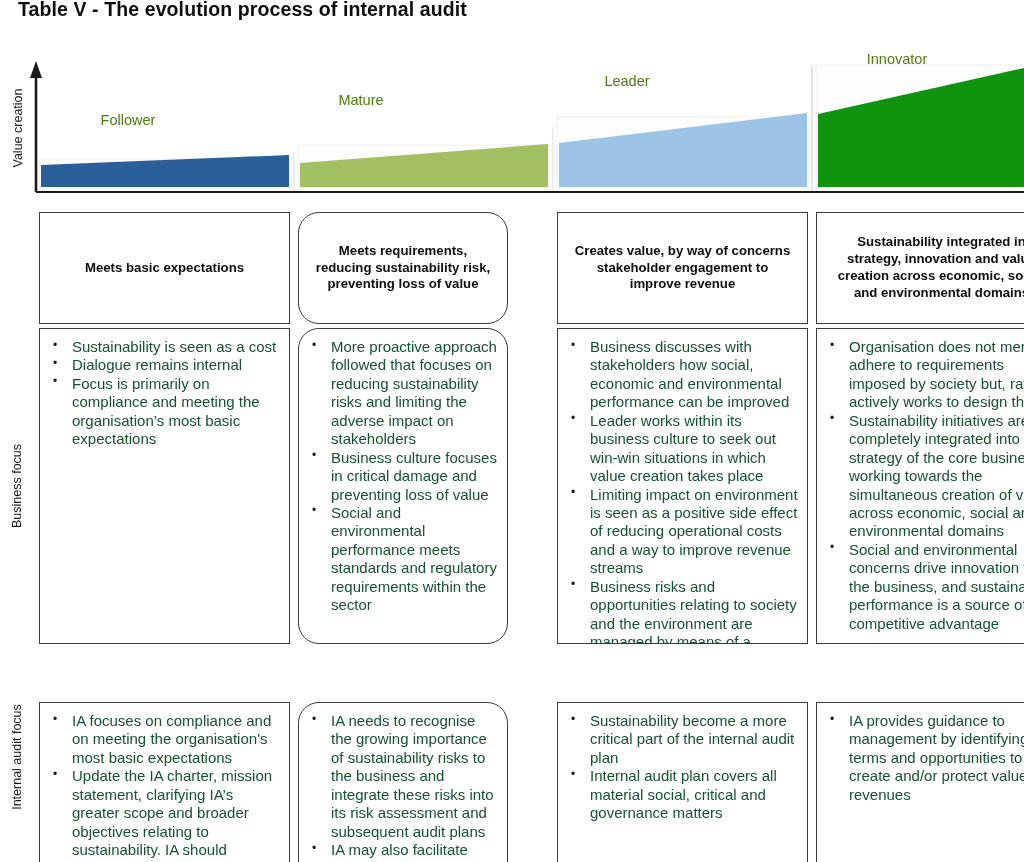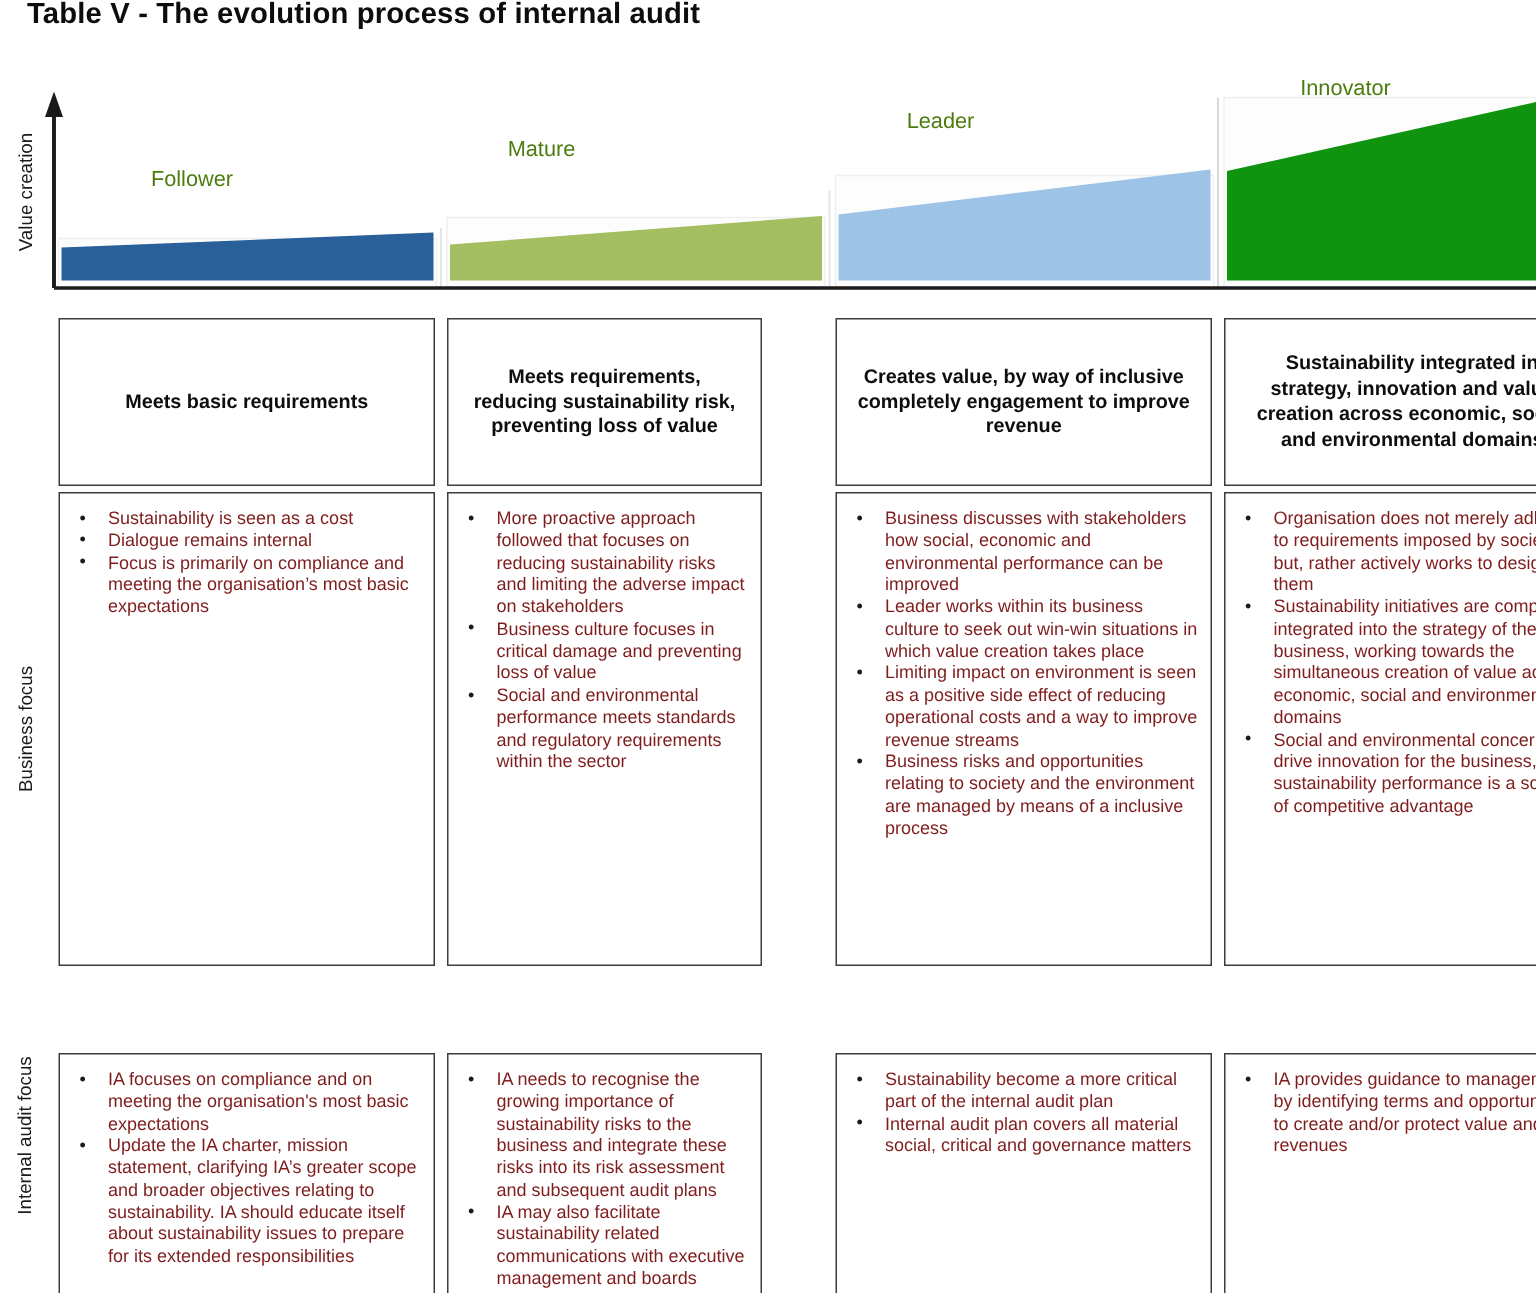--- a/index.html
+++ b/index.html
@@ -73,21 +73,21 @@
   .cell {
     border: 1.6px solid #3c3c3c;
     background: #ffffff;
     overflow: hidden;
   }
   #row-header { top: 212px; height: 112px; }
   #row-business { top: 328px; height: 316px; }
   #row-ia { top: 654px; height: 206px; margin-top: 48px; }
 
   .grid-row .cell:nth-child(1) { position: absolute; left: 39px;  width: 251px; top: 0; bottom: 0; }
-  .grid-row .cell:nth-child(2) { position: absolute; left: 298px; width: 210px; top: 0; bottom: 0; }
+  .grid-row .cell:nth-child(2) { position: absolute; left: 298px; width: 210px; top: 0; bottom: 0; border-radius: 21px; }
   .grid-row .cell:nth-child(3) { position: absolute; left: 557px; width: 251px; top: 0; bottom: 0; }
   .grid-row .cell:nth-child(4) { position: absolute; left: 816px; width: 251px; top: 0; bottom: 0; }
 
   .header-cell {
     display: flex;
     align-items: center;
     justify-content: center;
     padding: 6px 12px;
   }
   .header-text {
@@ -98,23 +98,23 @@
     color: #0d0d0d;
   }
 
   ul.bullets {
     margin: 0;
     padding: 9px 8px 0 30px;
     list-style: none;
   }
   ul.bullets li {
     position: relative;
-    font-size: 12px;
+    font-size: 15px;
     line-height: 1.23;
-    color: #7f1d1d;
+    color: #14532d;
     margin-bottom: 0;
     padding-left: 2px;
   }
   ul.bullets li::before {
     content: "\2022";
     position: absolute;
     left: -17px;
     top: -0.5px;
     font-size: 12px;
     color: #1a1a1a;
@@ -168,27 +168,27 @@
   </svg>
 
   <div class="stage-label" style="left:98px;  top:60px;">Follower</div>
   <div class="stage-label" style="left:331px; top:40px;">Mature</div>
   <div class="stage-label" style="left:597px; top:21px;">Leader</div>
   <div class="stage-label" style="left:867px; top:-1px;">Innovator</div>
 </div>
 
 <div class="grid-row" id="row-header">
   <div class="cell header-cell">
-    <div class="header-text">Meets basic requirements</div>
+    <div class="header-text">Meets basic expectations</div>
   </div>
   <div class="cell header-cell">
     <div class="header-text">Meets requirements, reducing sustainability risk, preventing loss of value</div>
   </div>
   <div class="cell header-cell">
-    <div class="header-text">Creates value, by way of inclusive completely engagement to improve revenue</div>
+    <div class="header-text">Creates value, by way of concerns stakeholder engagement to improve revenue</div>
   </div>
   <div class="cell header-cell">
     <div class="header-text">Sustainability integrated in strategy, innovation and value creation across economic, social and environmental domains</div>
   </div>
 </div>
 
 <div class="grid-row" id="row-business">
   <div class="cell">
     <ul class="bullets">
         <li>Sustainability is seen as a cost</li>

